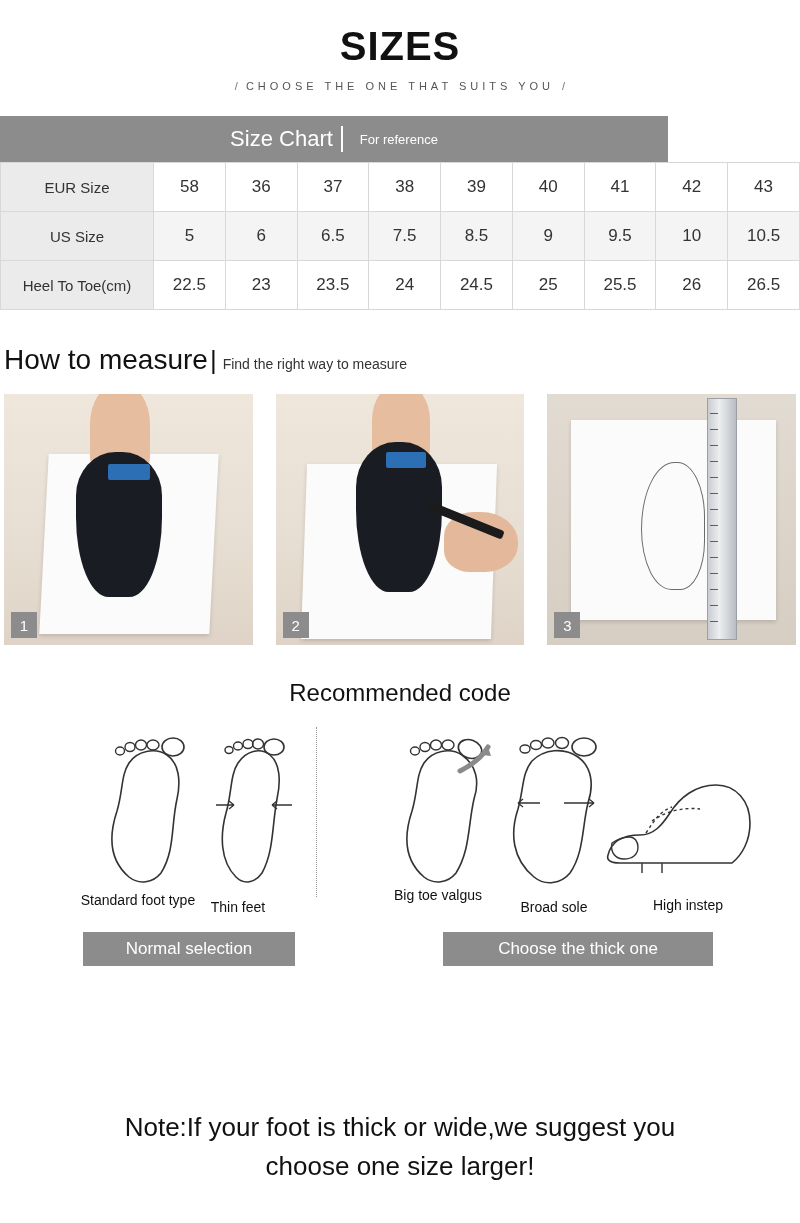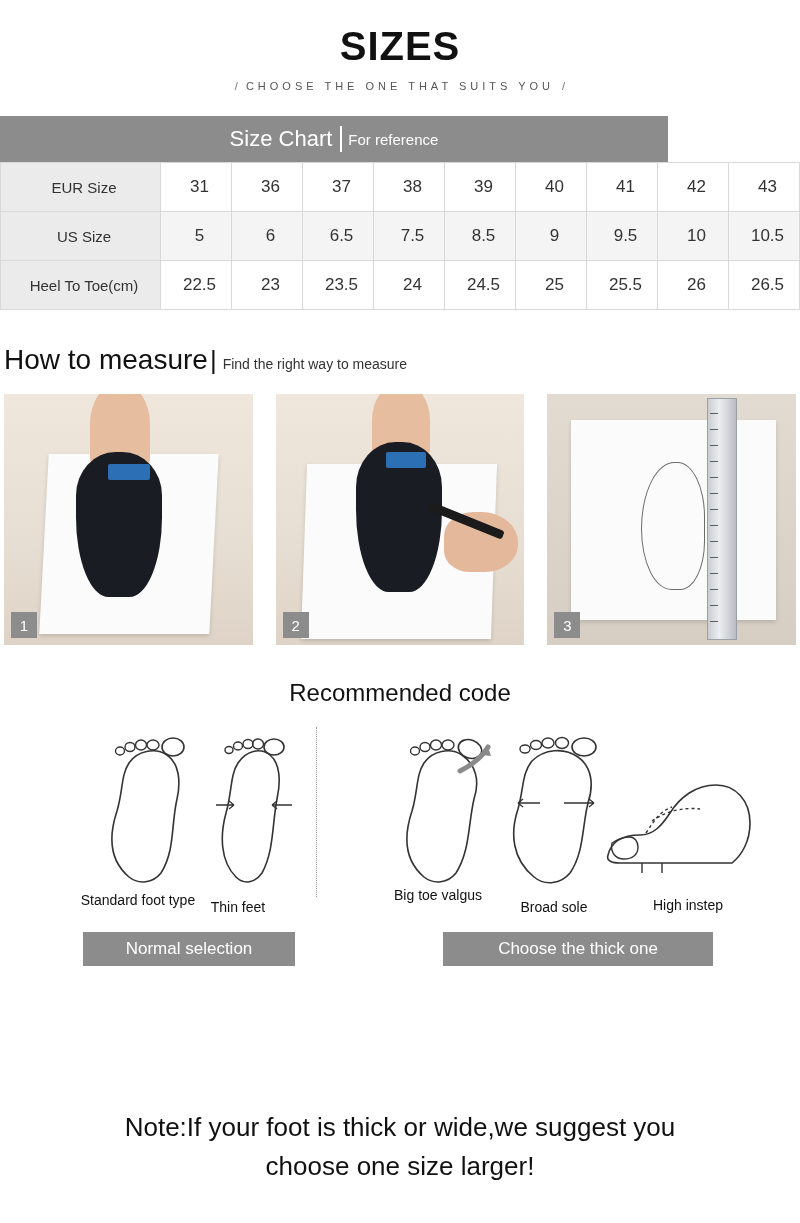--- a/index.html
+++ b/index.html
@@ -56,36 +56,35 @@
     display: flex;
     align-items: center;
     justify-content: center;
   }
   .chart-head .ch-main {
     font-size: 22px;
     padding-right: 8px;
     border-right: 2px solid #ffffff;
   }
   .chart-head .ch-sub {
-    font-size: 15px;
-    padding-left: 6px;
+    font-size: 13px;
+    padding-left: 17px;
   }
   table.size-table {
     border-collapse: collapse;
     width: 800px;
     table-layout: fixed;
   }
   table.size-table td {
     border: 1px solid #d8d8d8;
     text-align: center;
     height: 46px;
     font-size: 17px;
     color: #333;
     background: #ffffff;
-    padding-left: 8px;
   }
   table.size-table td.rowhead {
     width: 150px;
     background: #ebebeb;
     font-size: 15px;
     color: #333;
   }
   table.size-table tr.alt td {
     background: #f4f4f4;
   }
@@ -268,21 +267,21 @@
 
   <div class="chart-wrap">
     <div class="chart-head">
       <span class="ch-main">Size Chart</span>
       <span class="ch-sub">For reference</span>
     </div>
     <table class="size-table">
       <tbody>
         <tr>
           <td class="rowhead">EUR Size</td>
-          <td>31</td>
+          <td>58</td>
           <td>36</td>
           <td>37</td>
           <td>38</td>
           <td>39</td>
           <td>40</td>
           <td>41</td>
           <td>42</td>
           <td>43</td>
         </tr>
         <tr class="alt">

